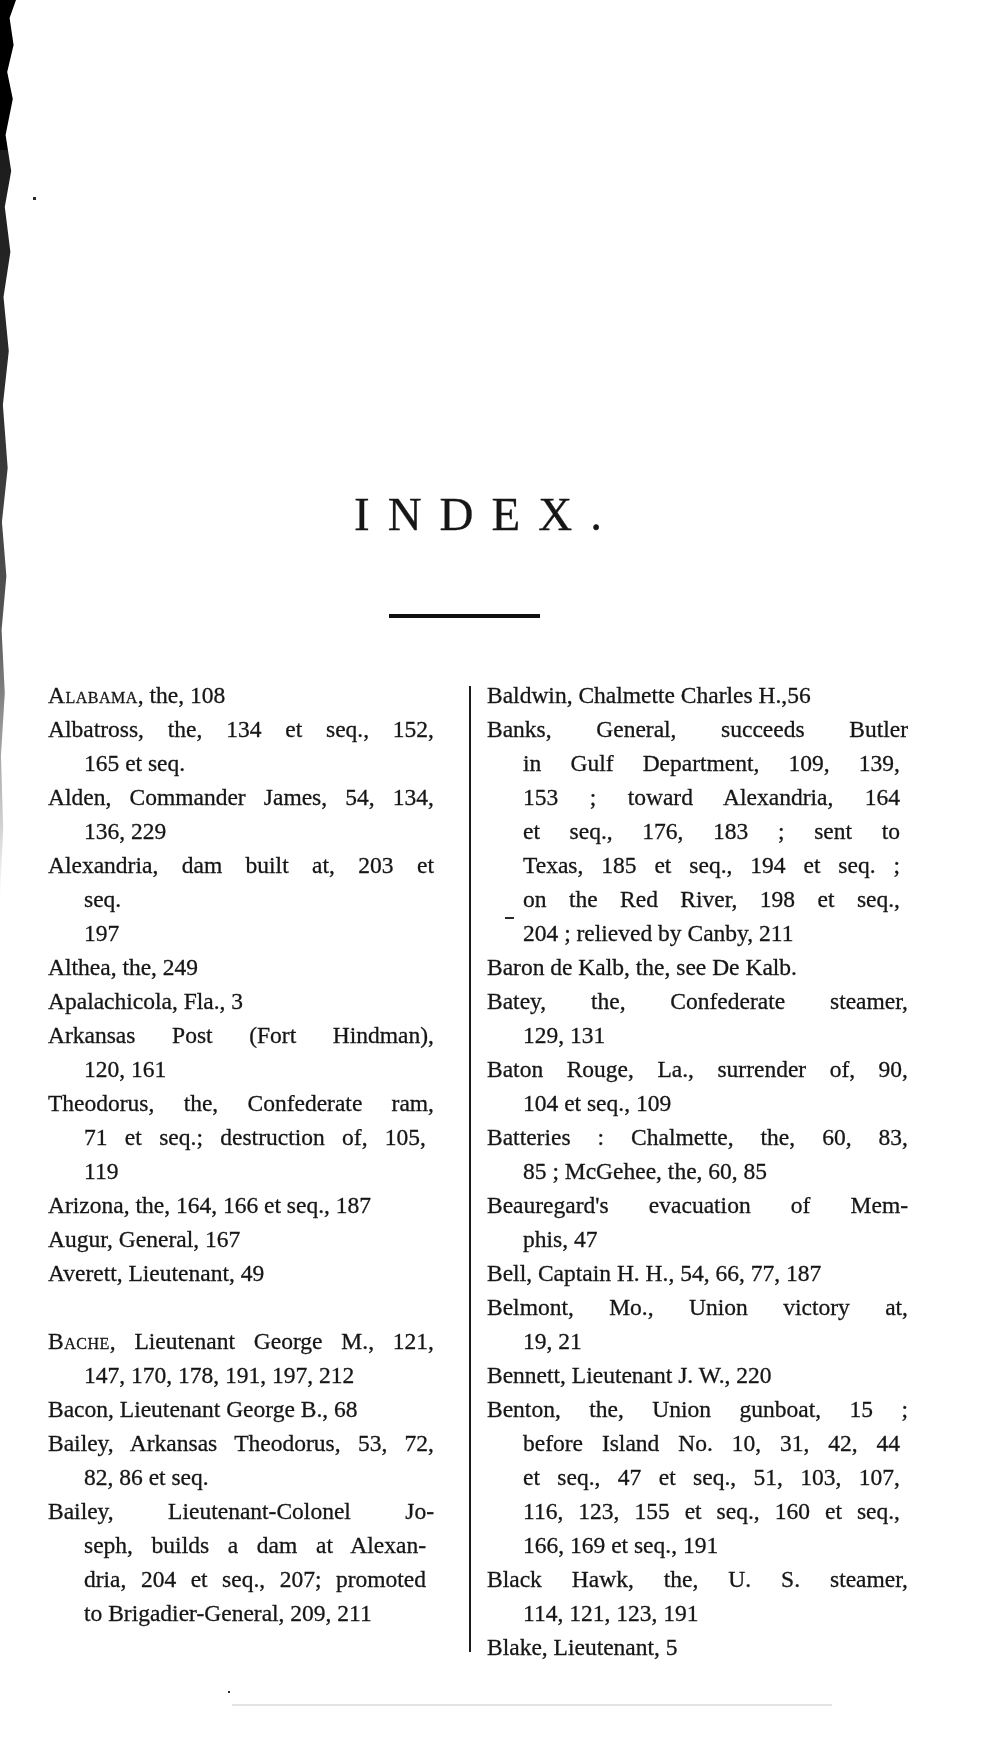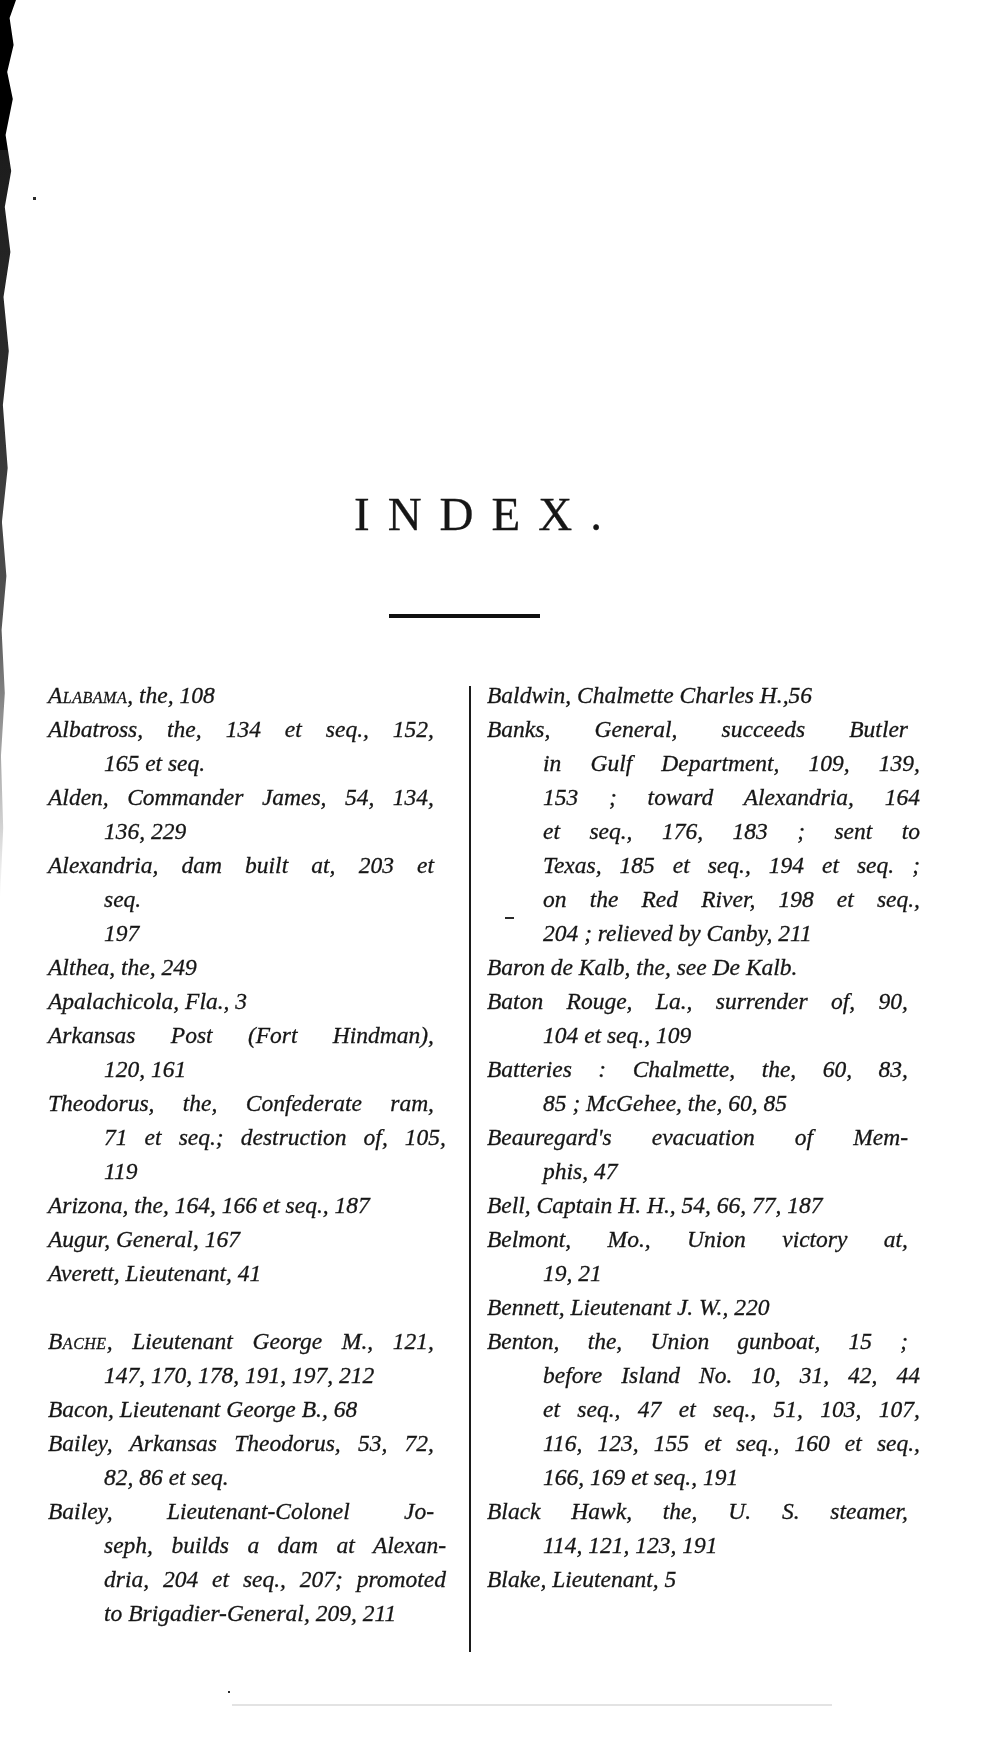--- a/index.html
+++ b/index.html
@@ -31,22 +31,22 @@
   }
   .title-rule{position:absolute;left:389px;top:614px;width:151px;height:4px;background:#101010;}
 
   .col{position:absolute;top:678px;font-size:23.5px;}
   .col-left{left:48px;width:386px;}
   .col-right{left:487px;width:421px;}
   .col-divider{position:absolute;left:469px;top:686px;width:2px;height:966px;background:#1b1b1b;}
 
   .entry{margin:0;}
   .gap-before{margin-top:34px;}
-  .line{height:34px;line-height:34px;white-space:nowrap;font-style:italic;}
-  .cont{margin-left:56px;}
+  .line{height:34px;line-height:34px;white-space:nowrap;}
+  .cont{margin-left:36px;}
   .just{text-align:justify;text-align-last:justify;}
   .cont.just{width:calc(100% - 44px);}
   .sc{font-variant:small-caps;letter-spacing:0.5px;}
 </style>
 </head>
 <body>
 
 <div class="page" style="--paper: #ffffff; --ink: #161616;">
   <div class="edge-strip"></div>
   <div class="speck sp1"></div>
@@ -90,21 +90,21 @@
         <div class="line cont just">71 et seq.; destruction of, 105,</div>
         <div class="line cont">119</div>
       </div>
       <div class="entry">
         <div class="line">Arizona, the, 164, 166 et seq., 187</div>
       </div>
       <div class="entry">
         <div class="line">Augur, General, 167</div>
       </div>
       <div class="entry">
-        <div class="line">Averett, Lieutenant, 41</div>
+        <div class="line">Averett, Lieutenant, 49</div>
       </div>
       <div class="entry gap-before">
         <div class="line just"><span class="sc">Bache</span>, Lieutenant George M., 121,</div>
         <div class="line cont">147, 170, 178, 191, 197, 212</div>
       </div>
       <div class="entry">
         <div class="line">Bacon, Lieutenant George B., 68</div>
       </div>
       <div class="entry">
         <div class="line just">Bailey, Arkansas Theodorus, 53, 72,</div>
@@ -126,20 +126,24 @@
         <div class="line just">Banks, General, succeeds Butler</div>
         <div class="line cont just">in Gulf Department, 109, 139,</div>
         <div class="line cont just">153 ; toward Alexandria, 164</div>
         <div class="line cont just">et seq., 176, 183 ; sent to</div>
         <div class="line cont just">Texas, 185 et seq., 194 et seq. ;</div>
         <div class="line cont just">on the Red River, 198 et seq.,</div>
         <div class="line cont">204 ; relieved by Canby, 211</div>
       </div>
       <div class="entry">
         <div class="line">Baron de Kalb, the, see De Kalb.</div>
+      </div>
+      <div class="entry">
+        <div class="line just">Batey, the, Confederate steamer,</div>
+        <div class="line cont">129, 131</div>
       </div>
       <div class="entry">
         <div class="line just">Baton Rouge, La., surrender of, 90,</div>
         <div class="line cont">104 et seq., 109</div>
       </div>
       <div class="entry">
         <div class="line just">Batteries : Chalmette, the, 60, 83,</div>
         <div class="line cont">85 ; McGehee, the, 60, 85</div>
       </div>
       <div class="entry">

